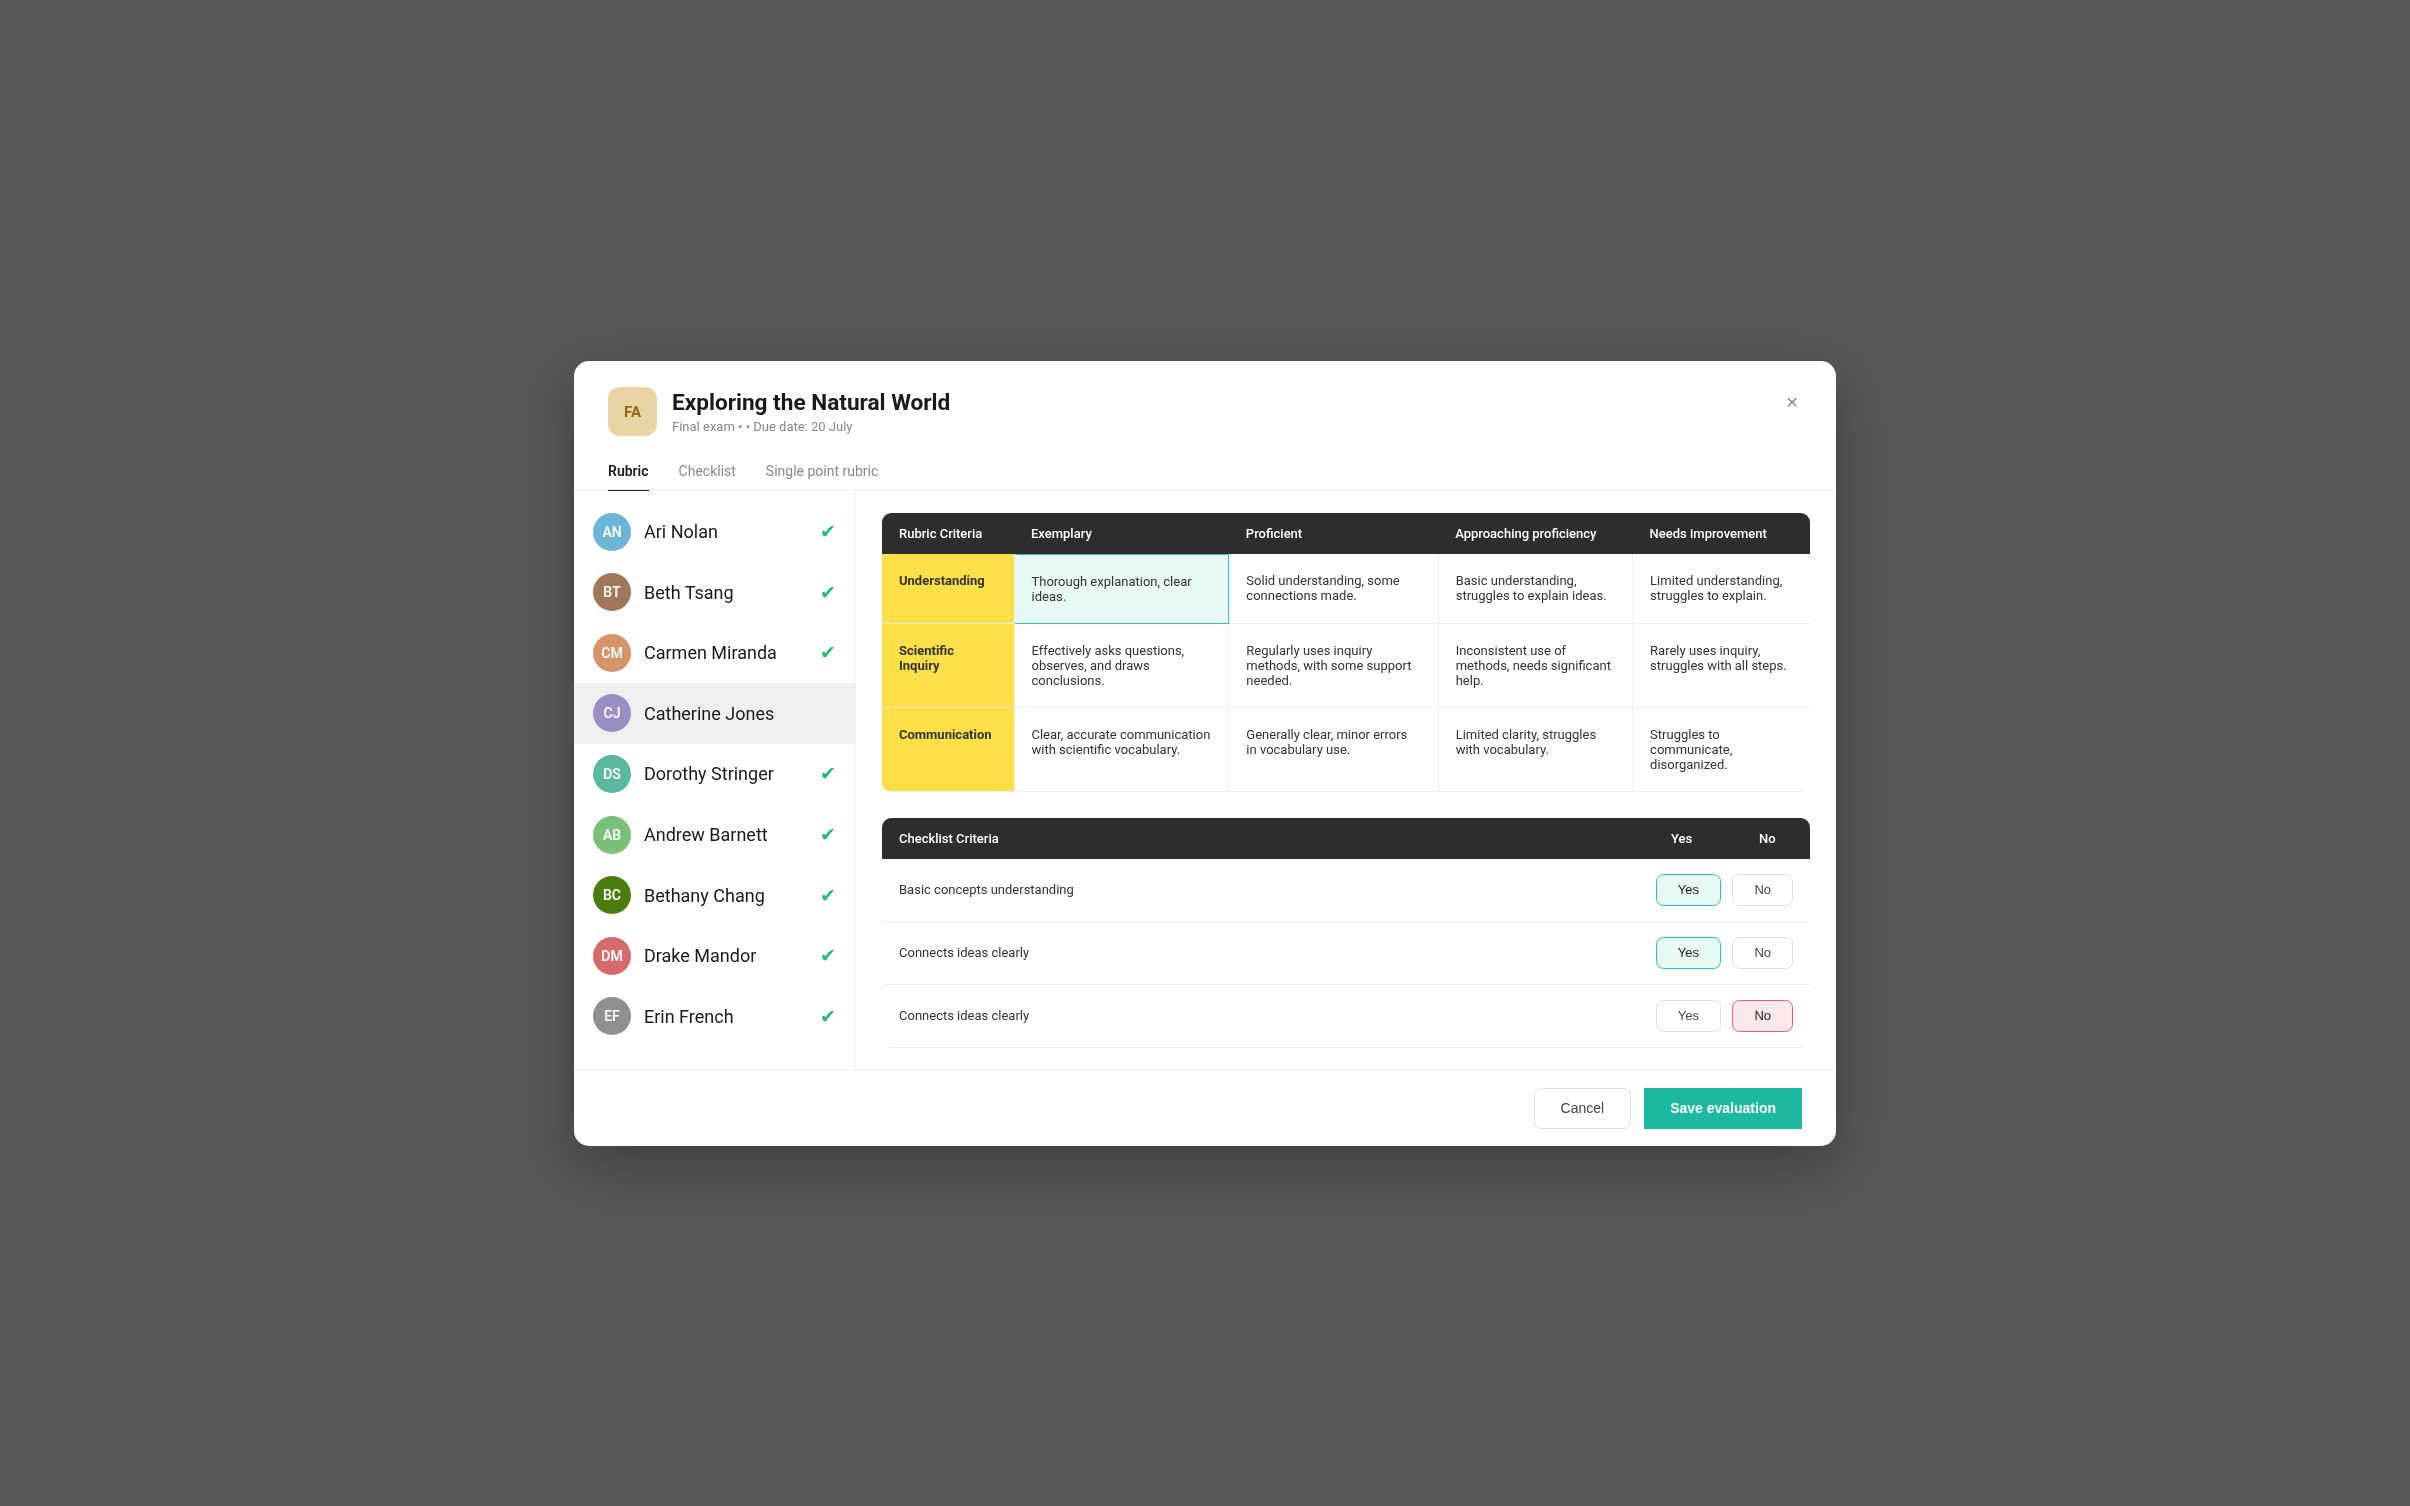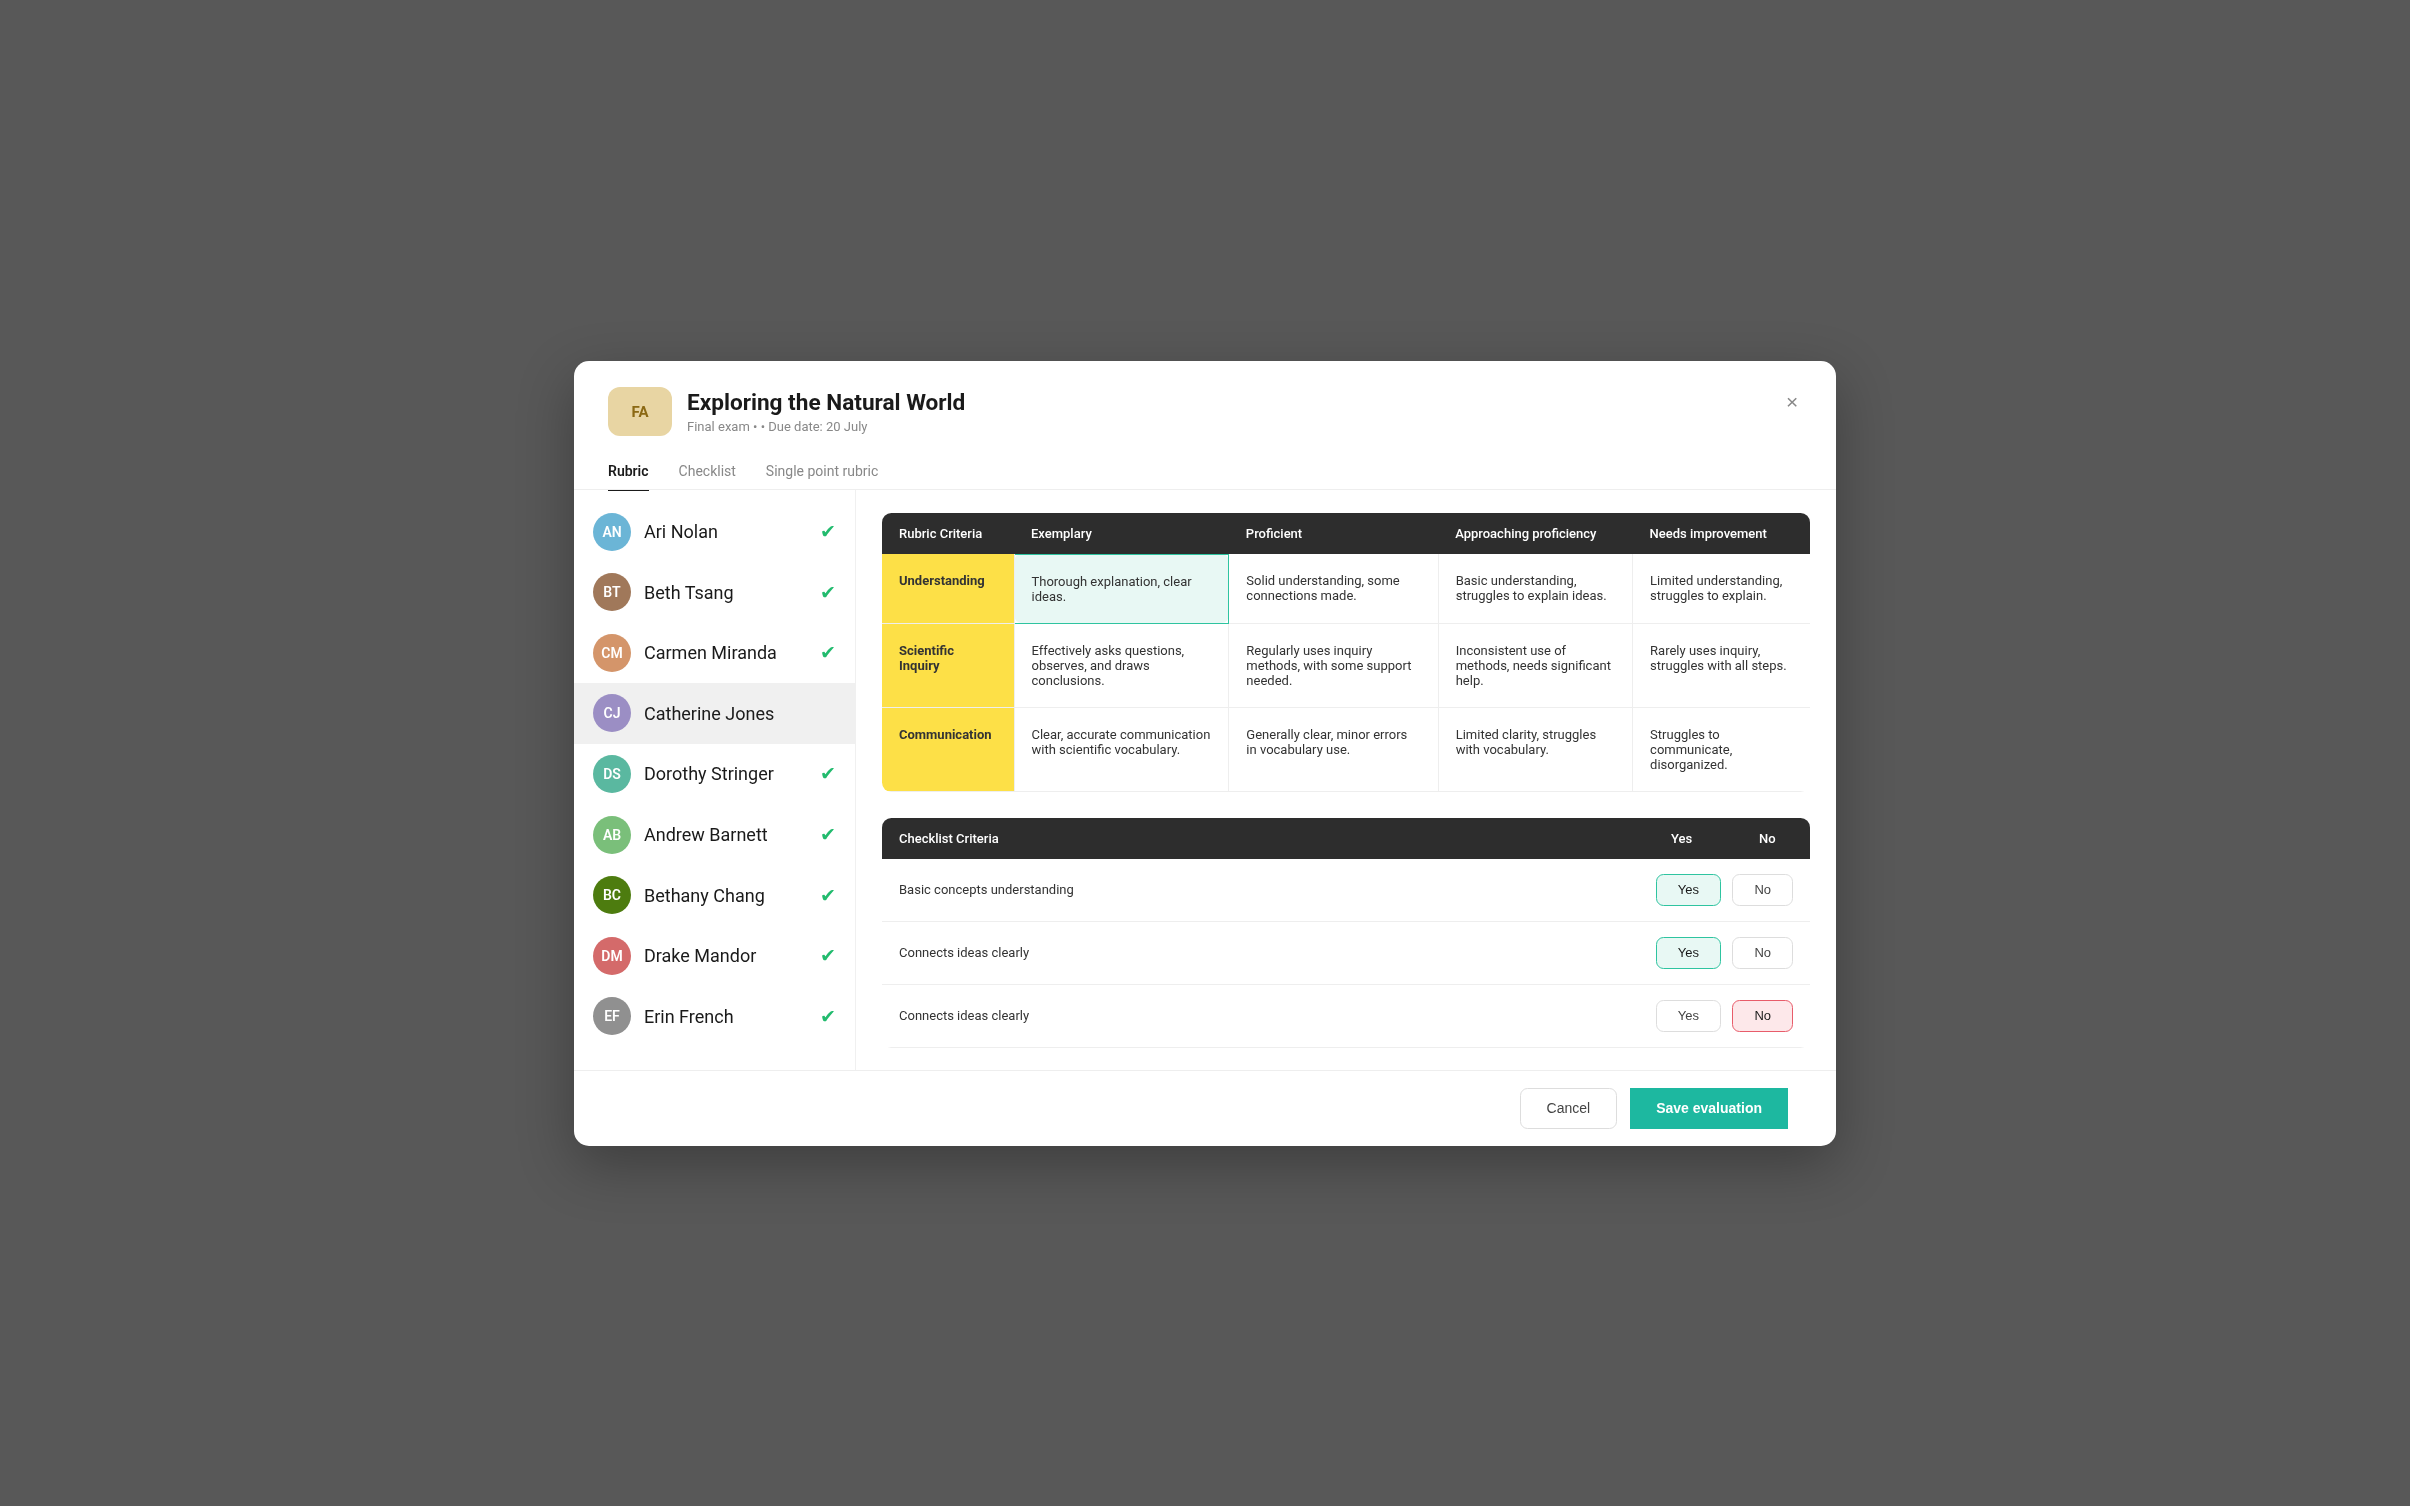--- a/index.html
+++ b/index.html
@@ -35,21 +35,21 @@
       align-items: flex-start;
       justify-content: space-between;
       flex-shrink: 0;
     }
     .header-left {
       display: flex;
       align-items: center;
       gap: 15px;
     }
     .avatar-fa {
-      width: 64px;
+      width: 49px;
       height: 49px;
       background: #e8d5a3;
       border-radius: 12px;
       display: flex;
       align-items: center;
       justify-content: center;
       font-size: 15px;
       font-weight: 700;
       color: #8b6914;
       flex-shrink: 0;
@@ -238,21 +238,21 @@
     }
     .yn-btn.selected-no {
       background: #fde8ea;
       border-color: #e85c6a;
       color: #1a1a1a;
     }
     .modal-footer {
       display: flex;
       justify-content: flex-end;
       gap: 13px;
-      padding: 17px 48px;
+      padding: 17px 34px;
       border-top: 0.9px solid #eee;
       flex-shrink: 0;
     }
     .cancel-btn {
       padding: 11.3px 26px;
       border-radius: 7.5px;
       border: 0.9px solid #ddd;
       background: #fff;
       font-size: 14px;
       cursor: pointer;

